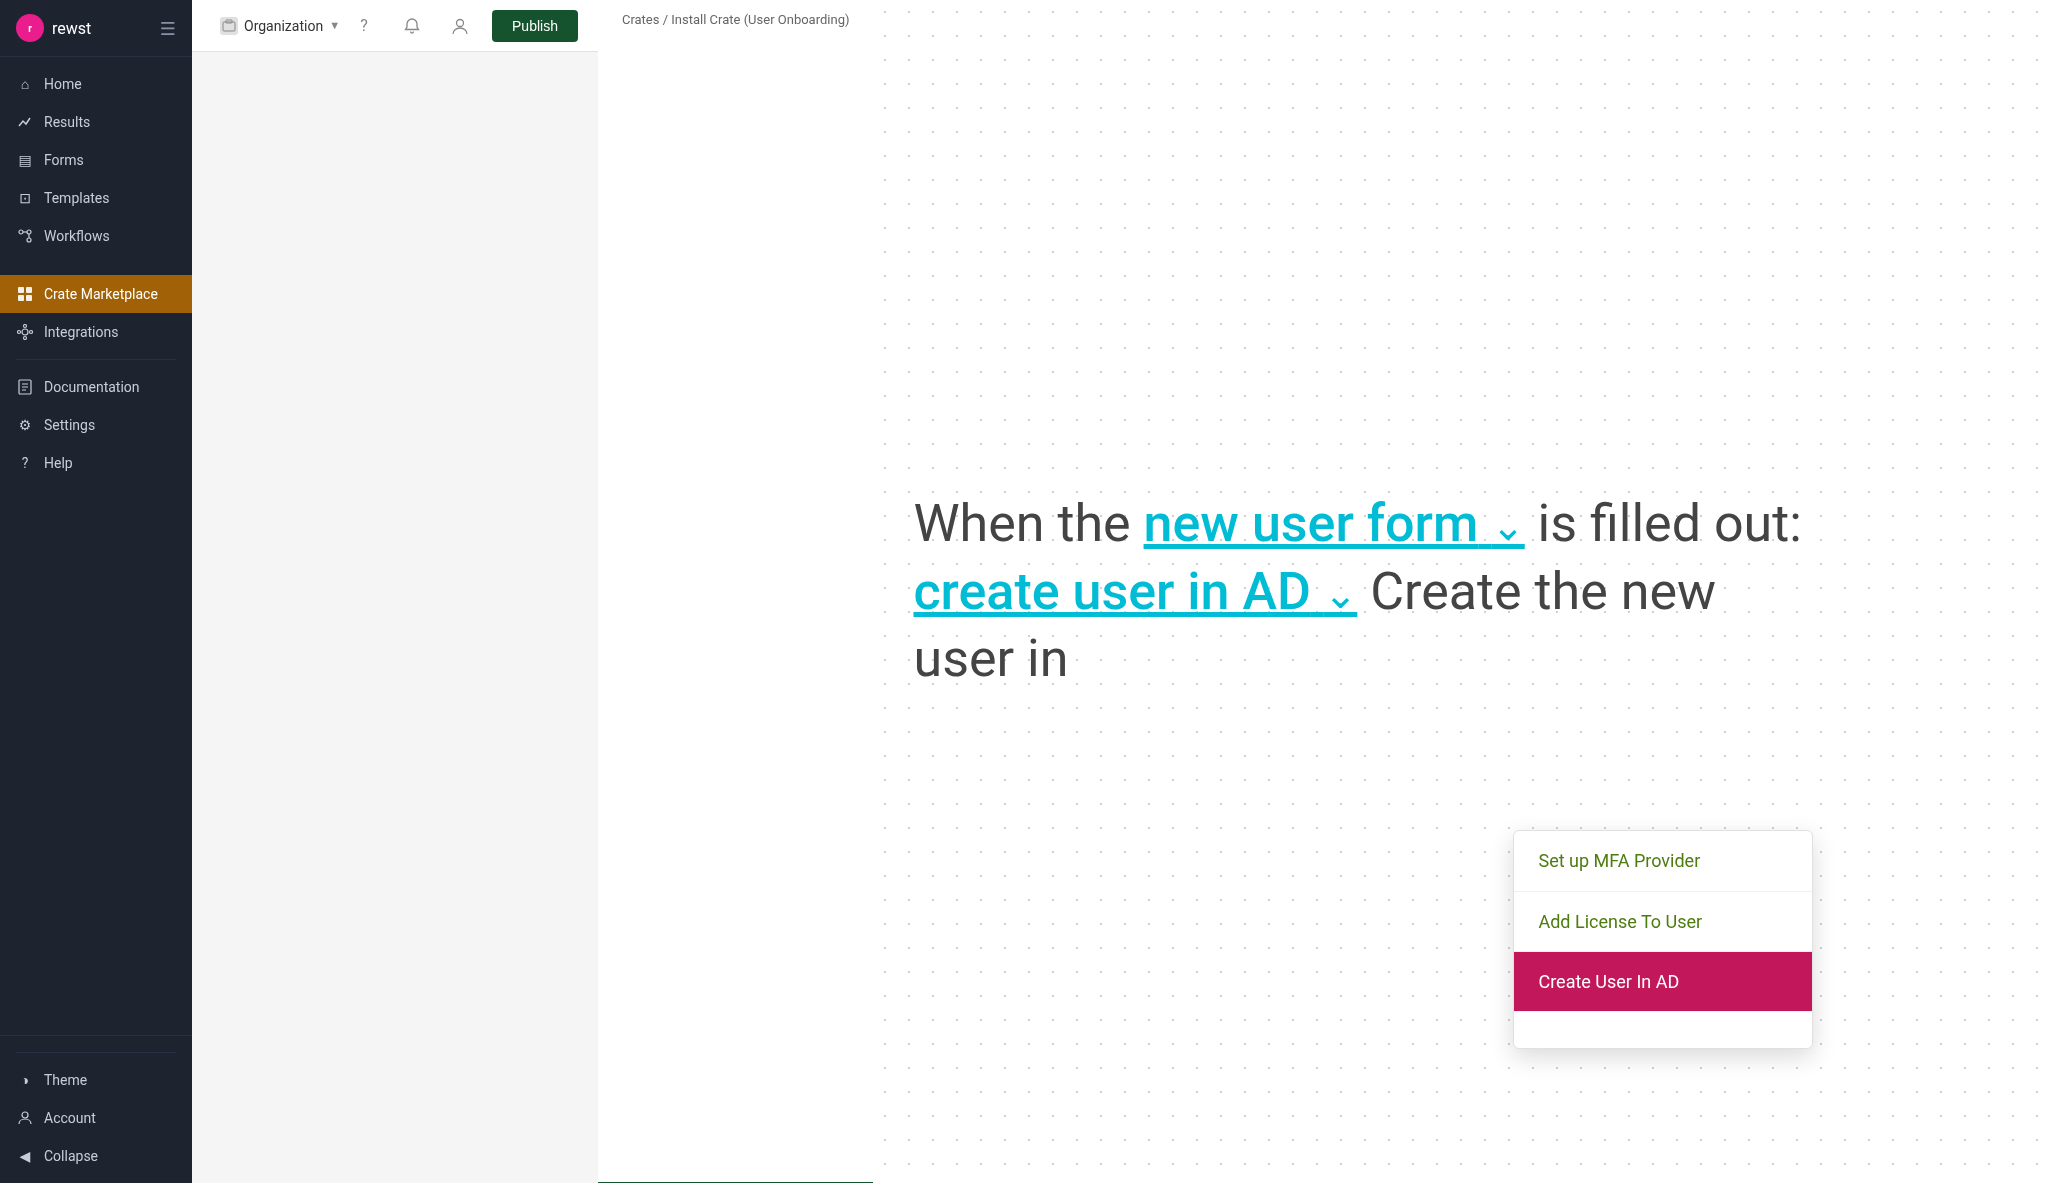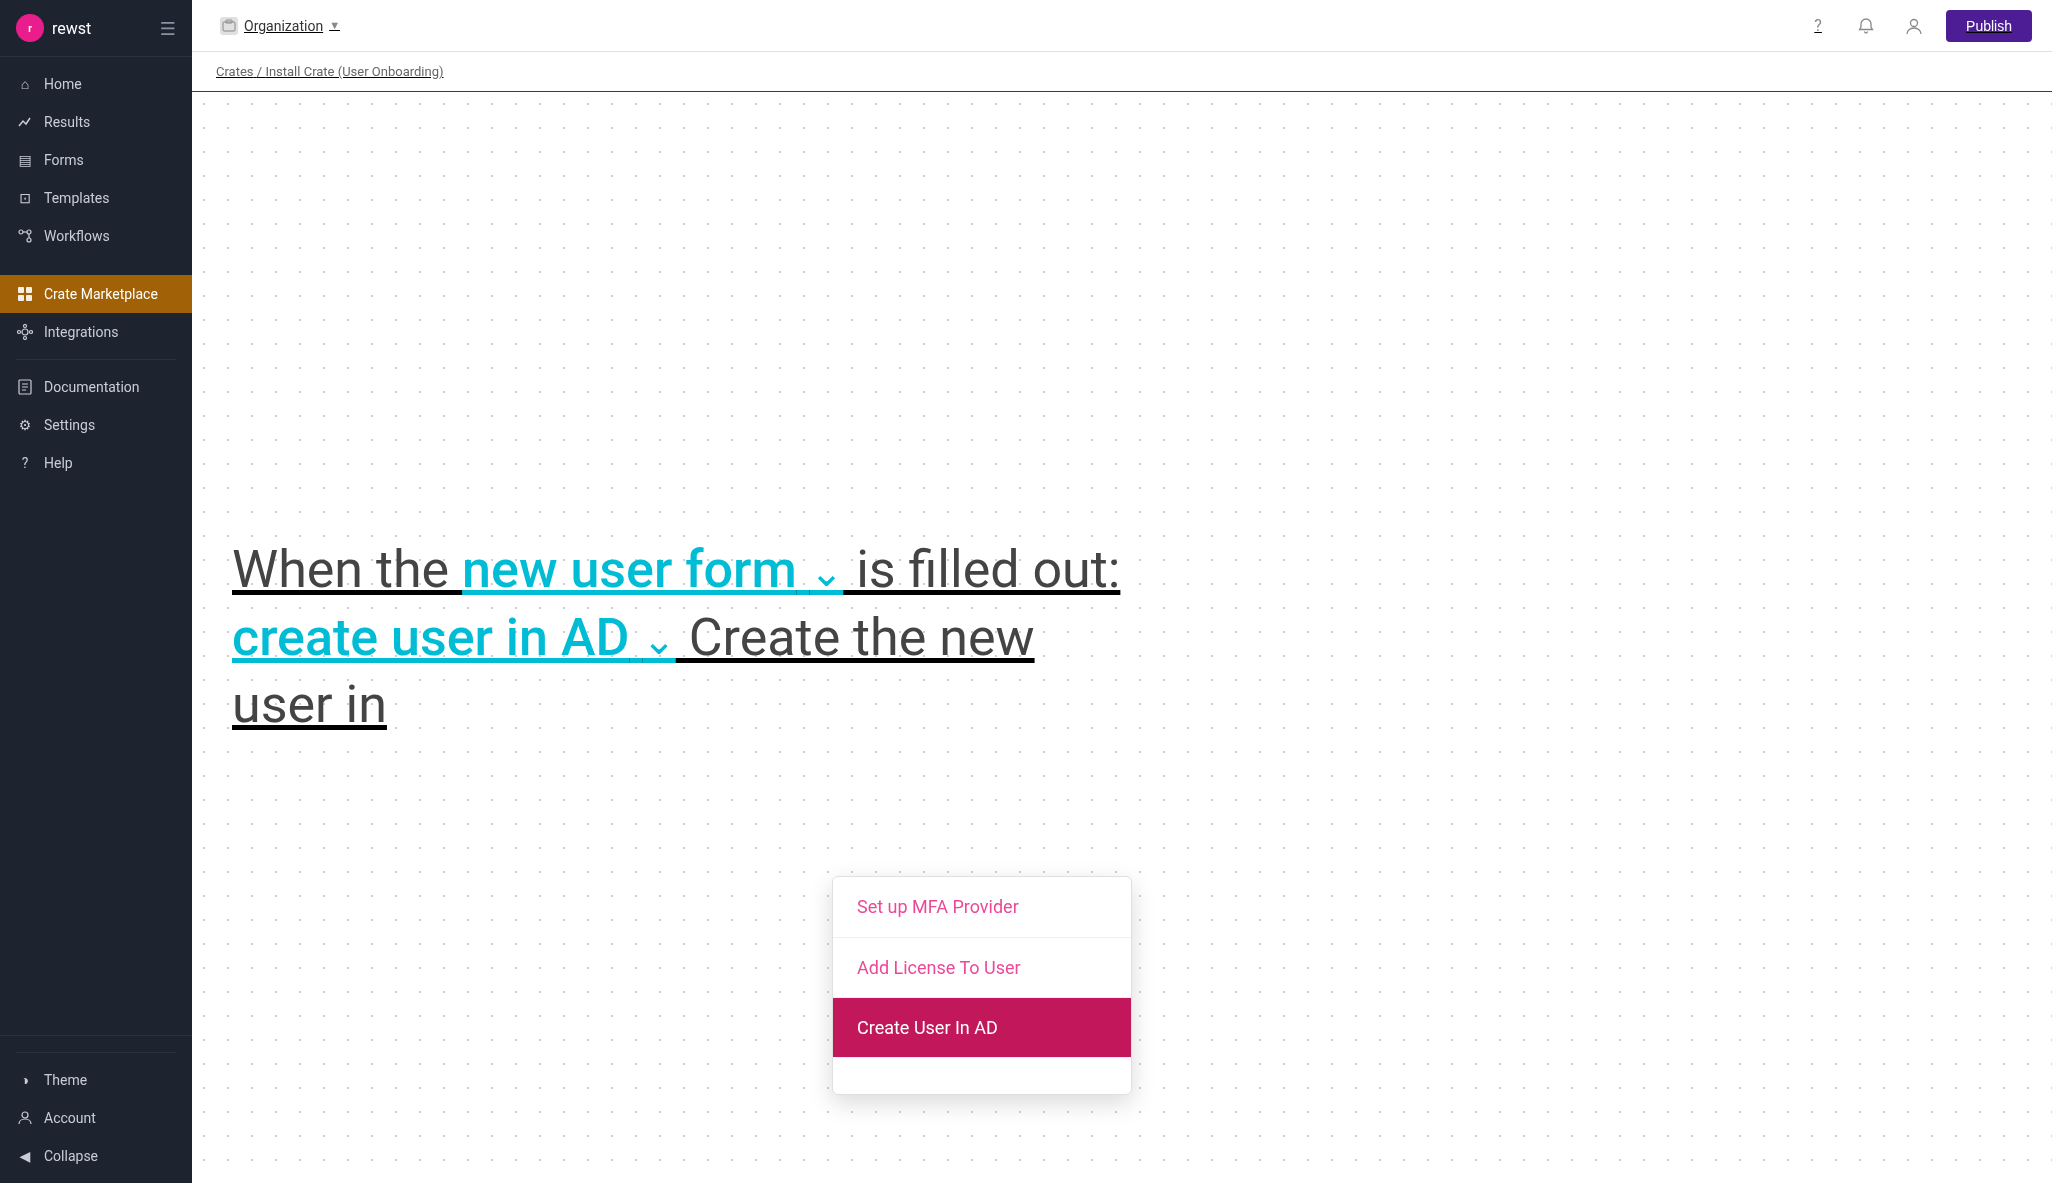--- a/index.html
+++ b/index.html
@@ -86,23 +86,22 @@
     }
     .sidebar-bottom {
       padding: 8px 0;
       border-top: 1px solid #2a3042;
     }
 
     
     .main {
       flex: 1;
       display: flex;
-      flex-direction: column;
+      flex-direction: row;
       overflow: hidden;
-      text-decoration: underline;
     }
 
     
     .topbar {
       background: white;
       border-bottom: 1px solid #e0e0e0;
       height: 52px;
       display: flex;
       align-items: center;
       padding: 0 20px;
@@ -144,21 +143,21 @@
       height: 32px;
       display: flex;
       align-items: center;
       justify-content: center;
       color: #888;
       cursor: pointer;
       border-radius: 50%;
       font-size: 16px;
     }
     .publish-btn {
-      background: #4c1d95;
+      background: #14532d;
       color: white;
       border: none;
       padding: 8px 20px;
       border-radius: 4px;
       font-size: 14px;
       font-weight: 500;
       cursor: pointer;
     }
 
     
@@ -222,21 +221,21 @@
       width: 300px;
       overflow: hidden;
       z-index: 20;
       
       top: 340px;
       left: 600px;
     }
     .dropdown-item {
       padding: 18px 24px;
       font-size: 18px;
-      color: #ec4899;
+      color: #4d7c0f;
       cursor: pointer;
       border-bottom: 1px solid #f0f0f0;
       transition: background 0.1s;
     }
     .dropdown-item:last-child { border-bottom: none; }
     .dropdown-item.selected {
       background: #c2185b;
       color: white;
     }
   </style>

